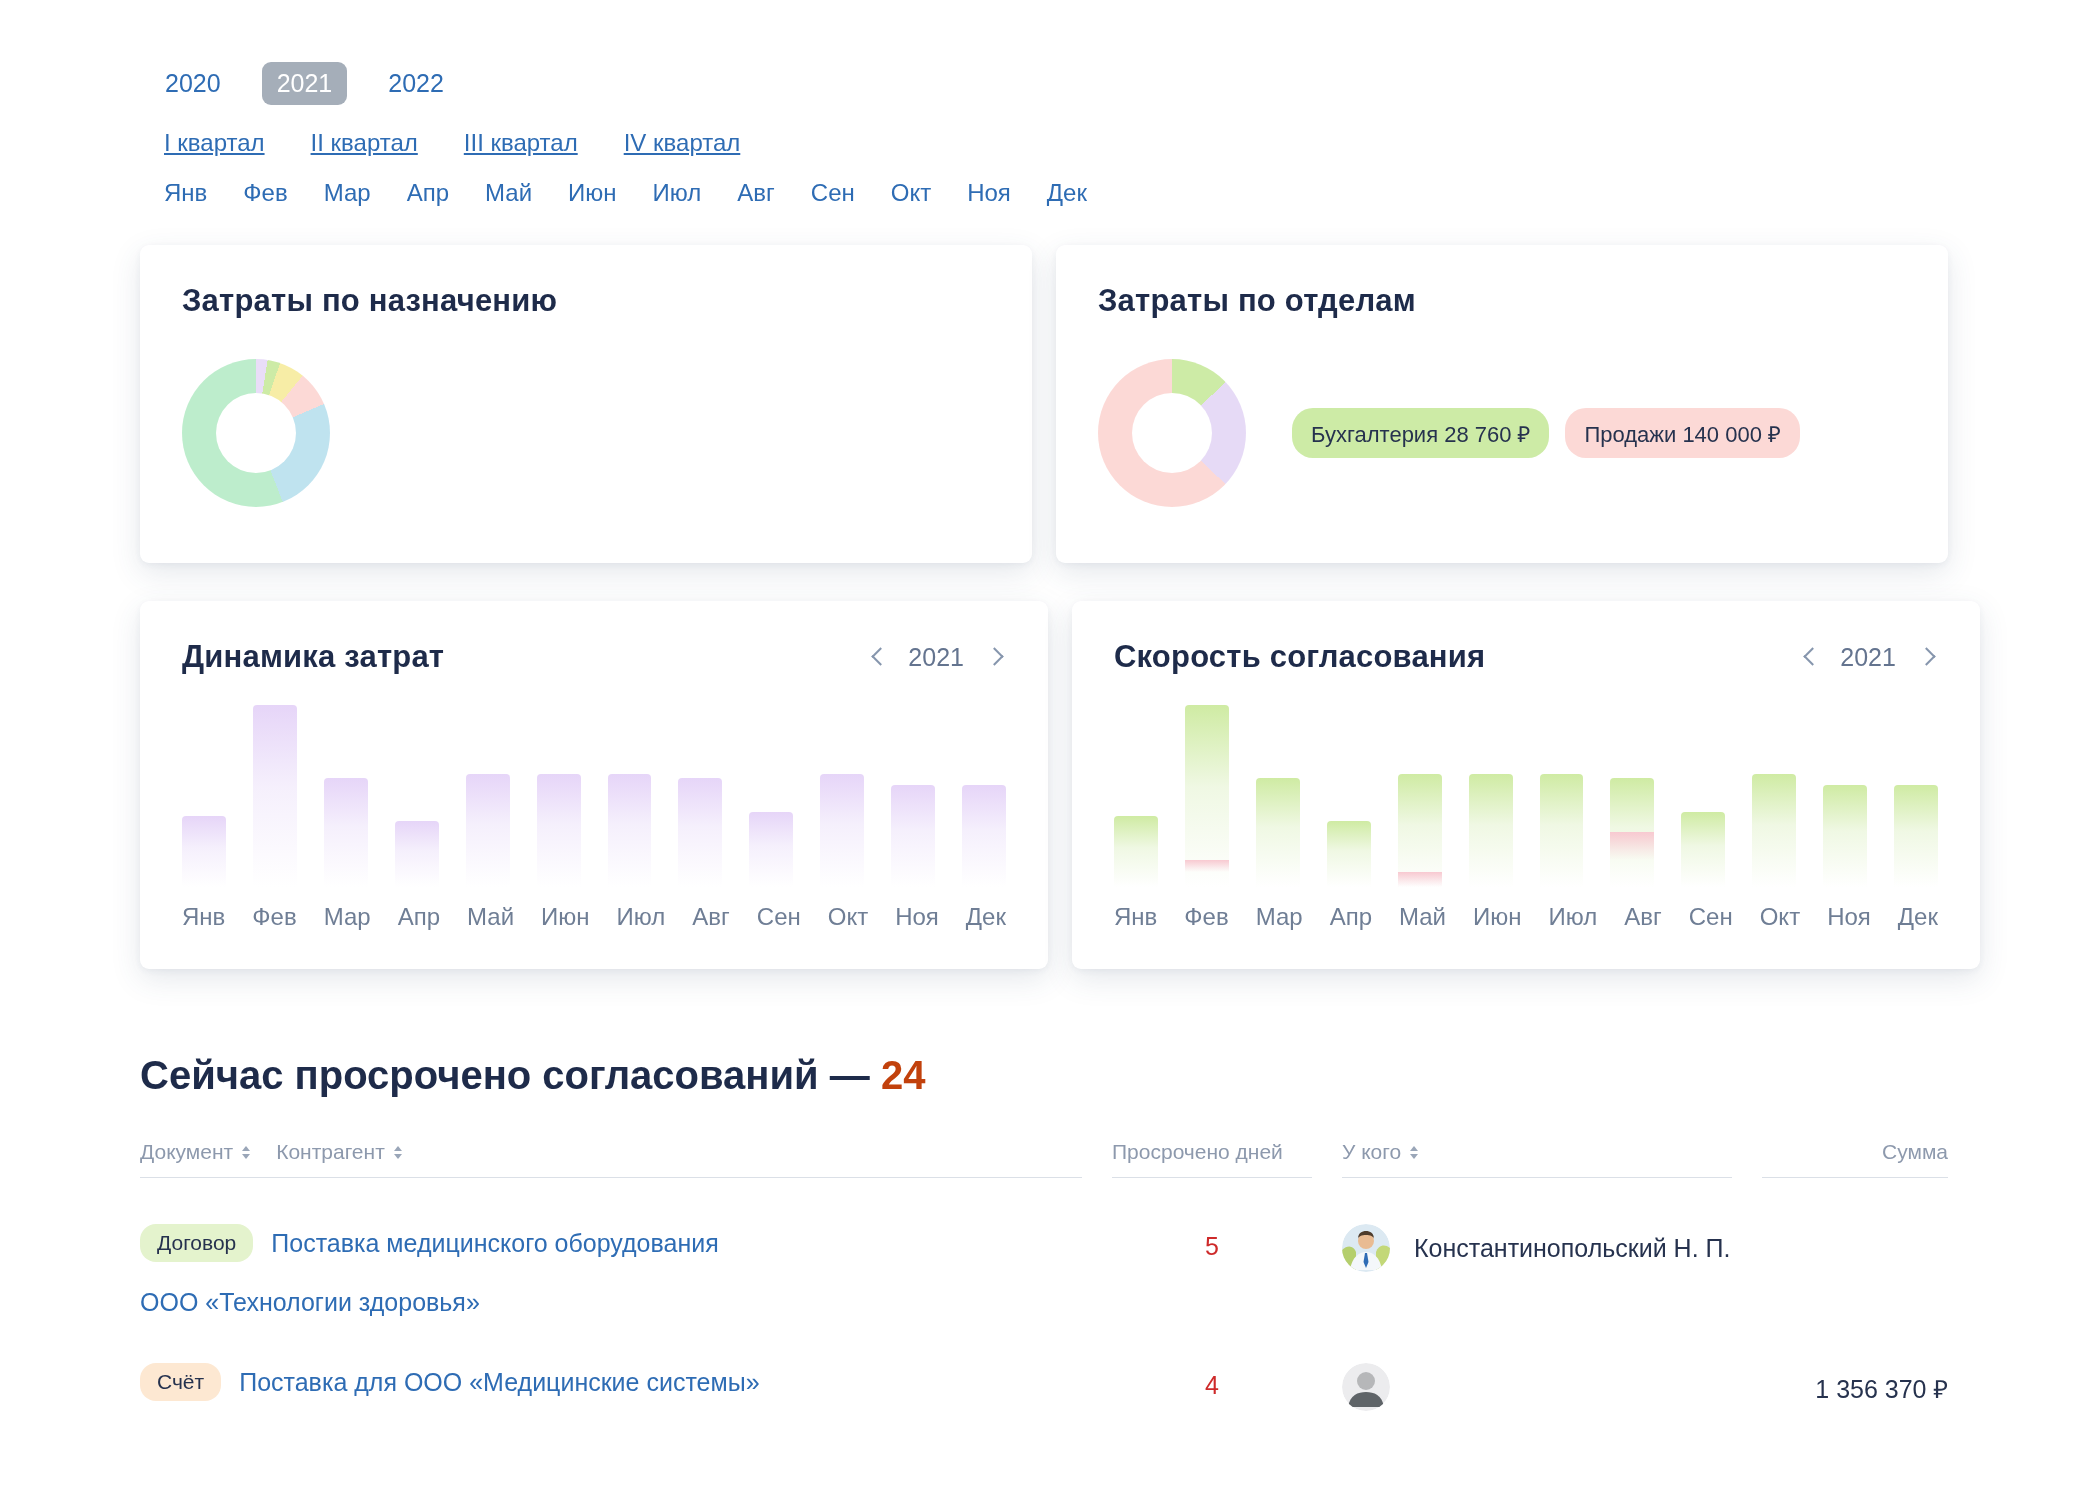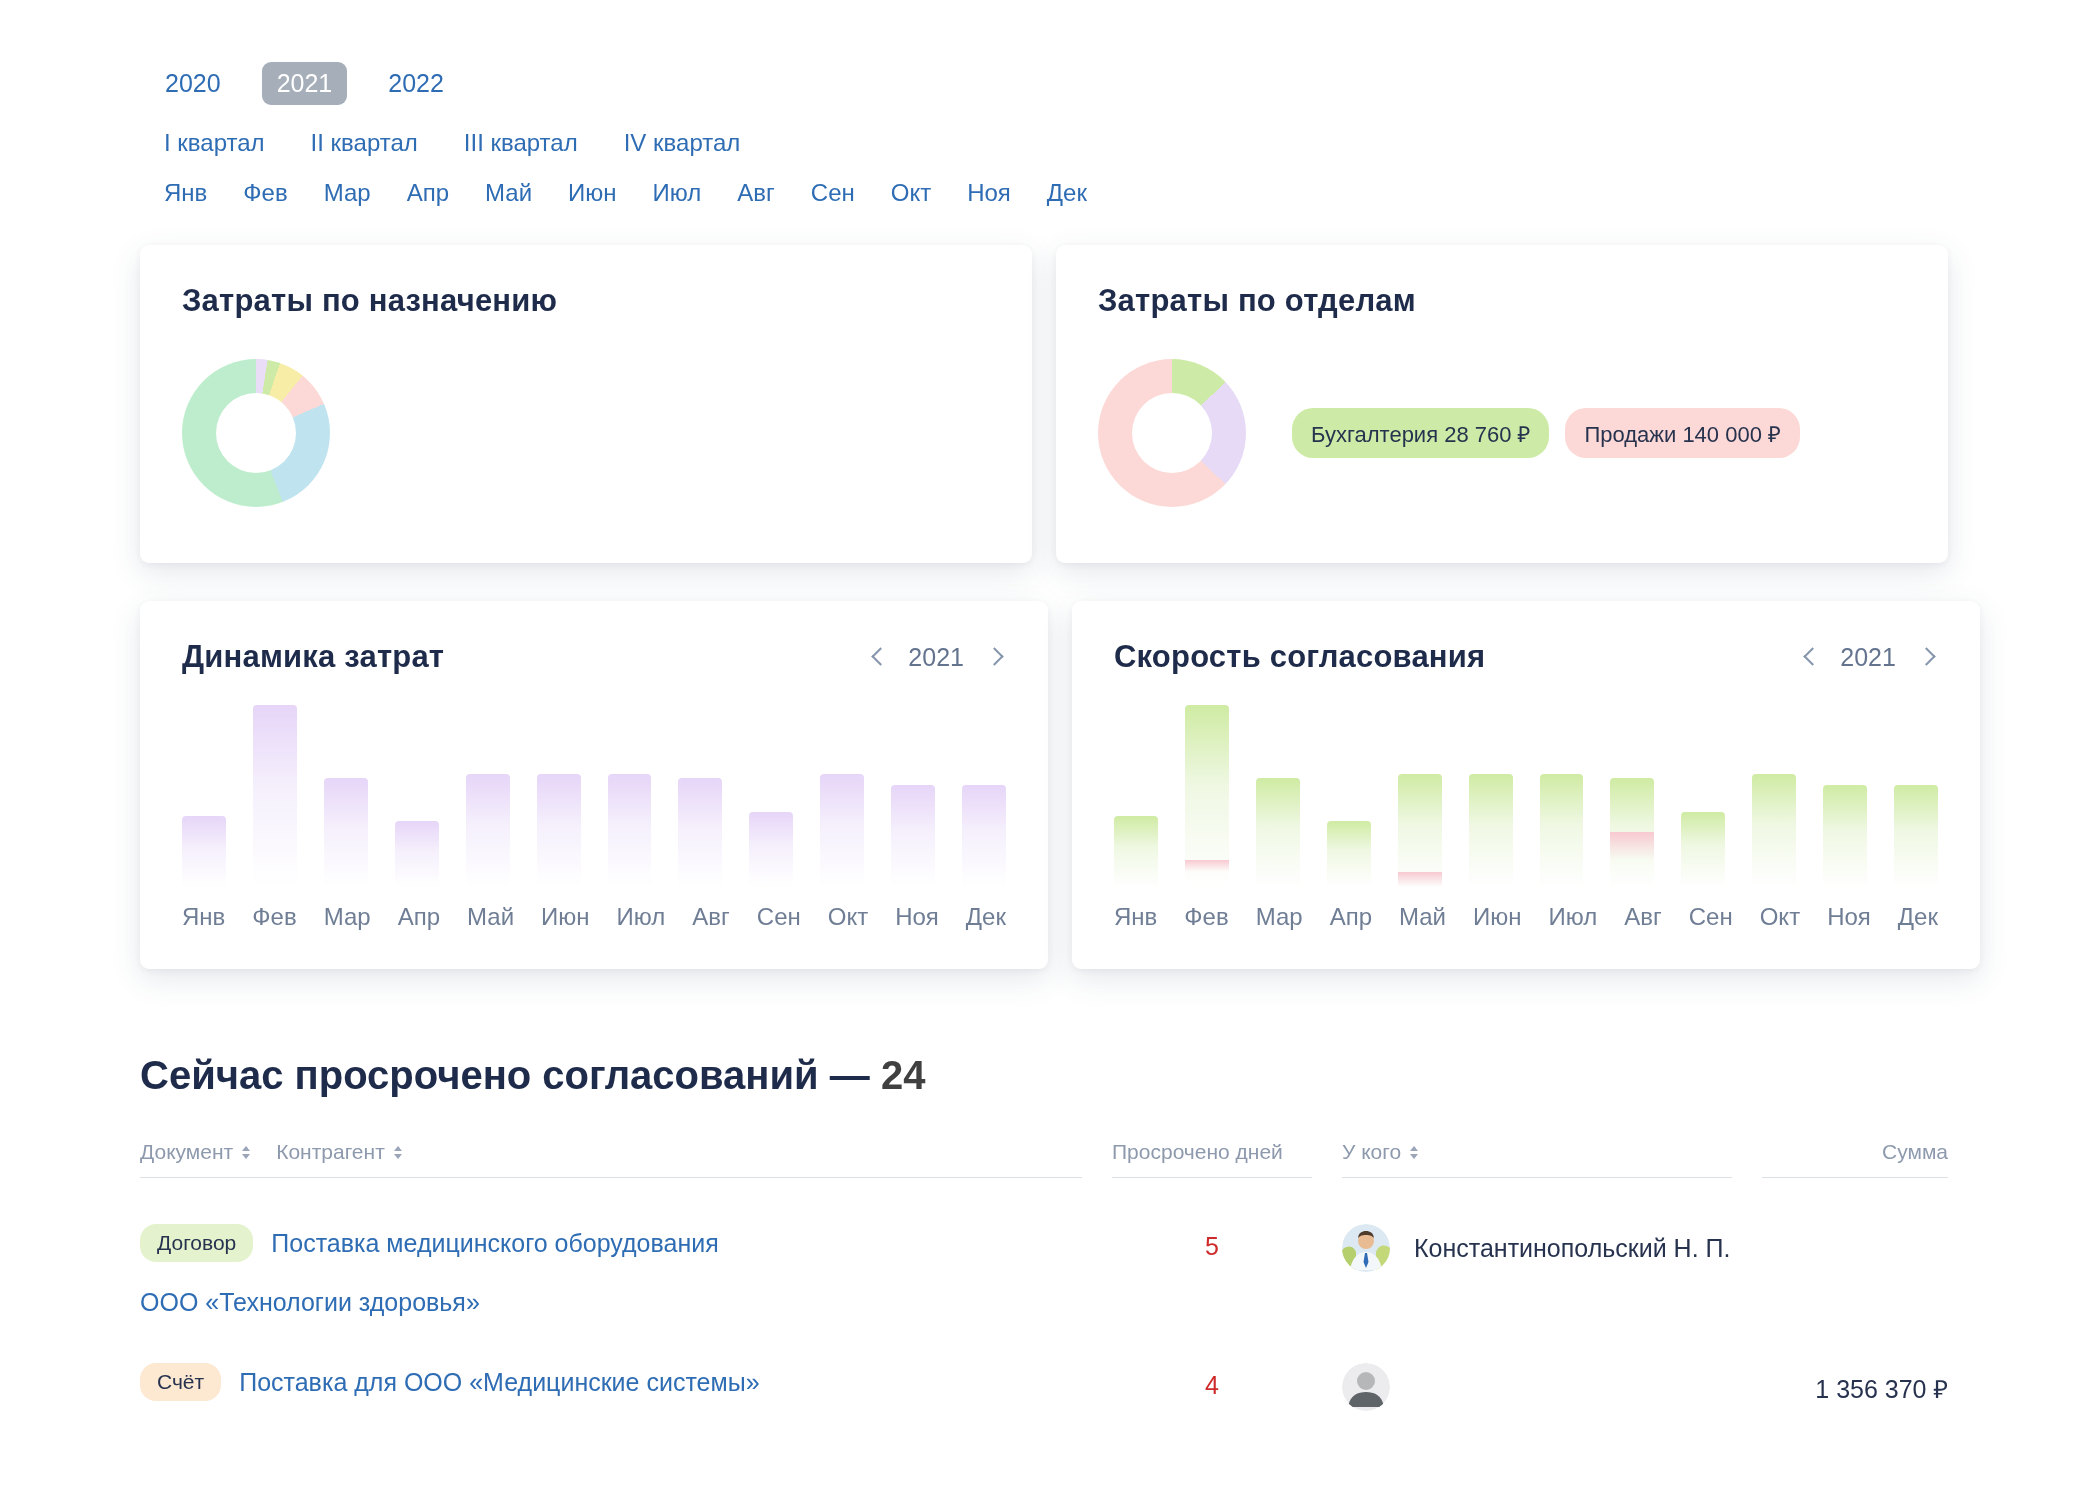--- a/index.html
+++ b/index.html
@@ -5,21 +5,21 @@
   * { box-sizing: border-box; }
   html,body { margin:0; padding:0; background:#fff; }
   body { font-family:"Liberation Sans", sans-serif; color:#222f4d; }
   .page { width:2088px; min-height:1504px; padding:62px 140px 70px 140px; }
 
   
   .years { display:flex; align-items:center; gap:26px; margin-left:10px; }
   .year-tab { font-size:25px; color:#2e6cb4; padding:7px 15px; border-radius:9px; cursor:pointer; }
   .year-tab.selected { background:#a5aeb9; color:#ffffff; }
   .quarters { display:flex; gap:46px; margin:24px 0 0 24px; }
-  .quarter-tab { font-size:24px; color:#2e6cb4; cursor:pointer; }
+  .quarter-tab { font-size:24px; color:#2e6cb4; cursor:pointer;text-decoration:underline; }
   .months-row { display:flex; gap:36px; margin:22px 0 0 24px; }
   .month-tab { font-size:24px; color:#2e6cb4; cursor:pointer; }
 
   
   .cards-row { display:flex; gap:24px; margin-top:38px; }
   .card { flex:1; background:#fff; border-radius:9px; padding:38px 42px;
           box-shadow:0 10px 30px rgba(55,75,105,.13), 0 2px 6px rgba(55,75,105,.06); min-height:318px; }
   .card-title { font-size:31px; font-weight:bold; color:#1e2b4a; letter-spacing:.2px; }
 
   .donut-row { display:flex; align-items:center; gap:46px; margin-top:40px; }
@@ -45,21 +45,21 @@
   .bar { position:absolute; bottom:0; left:0; right:0; border-radius:4px 4px 0 0; }
   .theme-purple .bar { background:linear-gradient(180deg,#e6d5f8 0%, rgba(237,227,250,.55) 45%, rgba(247,243,252,0) 100%); }
   .theme-green  .bar { background:linear-gradient(180deg,#cfeba3 0%, rgba(224,241,200,.5) 45%, rgba(243,249,234,0) 100%); }
   .alert-seg { position:absolute; left:0; right:0;
                background:linear-gradient(180deg,#f8c9d1 0%, rgba(249,216,222,.45) 65%, rgba(252,236,239,0) 100%); }
   .xlabels { display:flex; gap:27px; margin-top:16px; }
   .xlabels .xl { flex:1; text-align:center; font-size:24px; color:#6f7e95; }
 
   
   .overdue-title { margin-top:84px; font-size:40px; font-weight:bold; color:#1e2b4a; }
-  .overdue-title .count { color:#404040;margin-top:8px; }
+  .overdue-title .count { color:#c2410c;margin-top:8px; }
 
   .thead { display:flex; gap:30px; margin-top:42px; color:#8d99ad; font-size:21px; }
   .th { border-bottom:1px solid #dbe0e7; padding-bottom:13px;align-items:flex-end; }
   .th-doc { flex:1; display:flex; gap:26px; }
   .th-days { width:200px; }
   .th-who { width:390px; }
   .th-sum { width:186px; text-align:right; }
   .th-label { display:inline-flex; align-items:center; gap:9px; cursor:pointer; }
   .sort { display:inline-flex; flex-direction:column; gap:3px; }
   .sort .s-up { width:0; height:0; border-left:4px solid transparent; border-right:4px solid transparent; border-bottom:5px solid #9aa6b8; }

